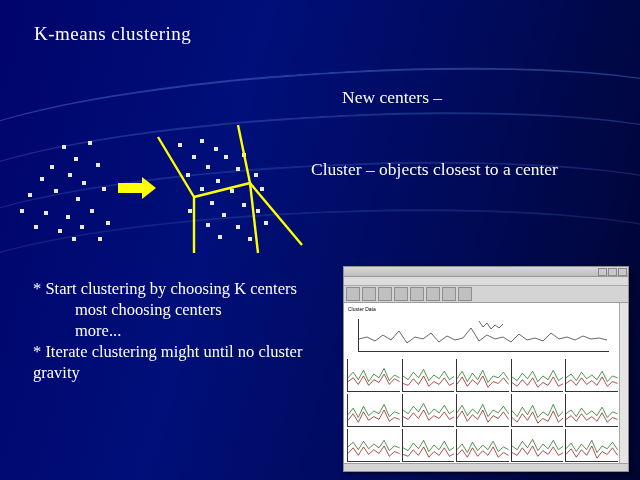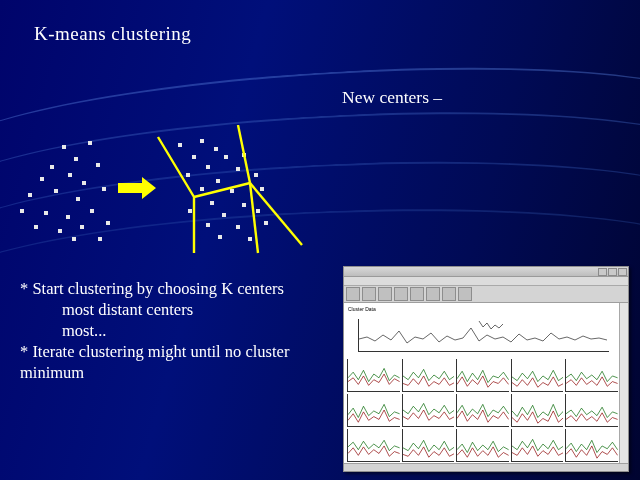--- a/index.html
+++ b/index.html
@@ -60,21 +60,21 @@
 
   .bullets {
     position: absolute;
     left: 20px;
     top: 278px;
     width: 320px;
     font-size: 16.5px;
     line-height: 21px;
     color: #ffffff;
   }
-  .bullets div { white-space: nowrap; }
+  .bullets div { white-space: nowrap; margin-left: 13px; }
   .indent { padding-left: 42px; }
 
   
   .cluster-art {
     position: absolute;
     left: 10px;
     top: 125px;
     width: 300px;
     height: 140px;
   }
@@ -201,20 +201,23 @@
   <div class="swoosh s2"></div>
   <div class="swoosh s3"></div>
   <div class="swoosh s4"></div>
 
   <div class="title">K-means clustering</div>
 
   <div class="right-text rt1">
     <div>New centers –</div>
   </div>
 
+  <div class="right-text rt2">
+    <div>Cluster – objects closest to a center</div>
+  </div>
 
   <svg class="cluster-art" width="300" height="140">
     <g fill="#e8e8e8">
       <rect x="52" y="20" width="4" height="4"></rect>
       <rect x="78" y="16" width="4" height="4"></rect>
       <rect x="64" y="32" width="4" height="4"></rect>
       <rect x="40" y="40" width="4" height="4"></rect>
       <rect x="86" y="38" width="4" height="4"></rect>
       <rect x="30" y="52" width="4" height="4"></rect>
       <rect x="58" y="48" width="4" height="4"></rect>
@@ -268,24 +271,24 @@
       <path d="M 148,12 L 184,72 L 184,128"></path>
       <path d="M 184,72 L 240,58"></path>
       <path d="M 240,58 L 228,0"></path>
       <path d="M 240,58 L 248,128"></path>
       <path d="M 240,58 L 292,120"></path>
     </g>
   </svg>
 
   <div class="bullets">
     <div>* Start clustering by choosing K centers</div>
-    <div class="indent">most distant centers</div>
-    <div class="indent">most...</div>
+    <div class="indent">most choosing centers</div>
+    <div class="indent">more...</div>
     <div>* Iterate clustering might until no cluster</div>
-    <div>minimum</div>
+    <div>gravity</div>
   </div>
 
   <div class="shot">
     <div class="shot-titlebar">
       <div class="btns">
         <i></i>
         <i></i>
         <i></i>
       </div>
     </div>

